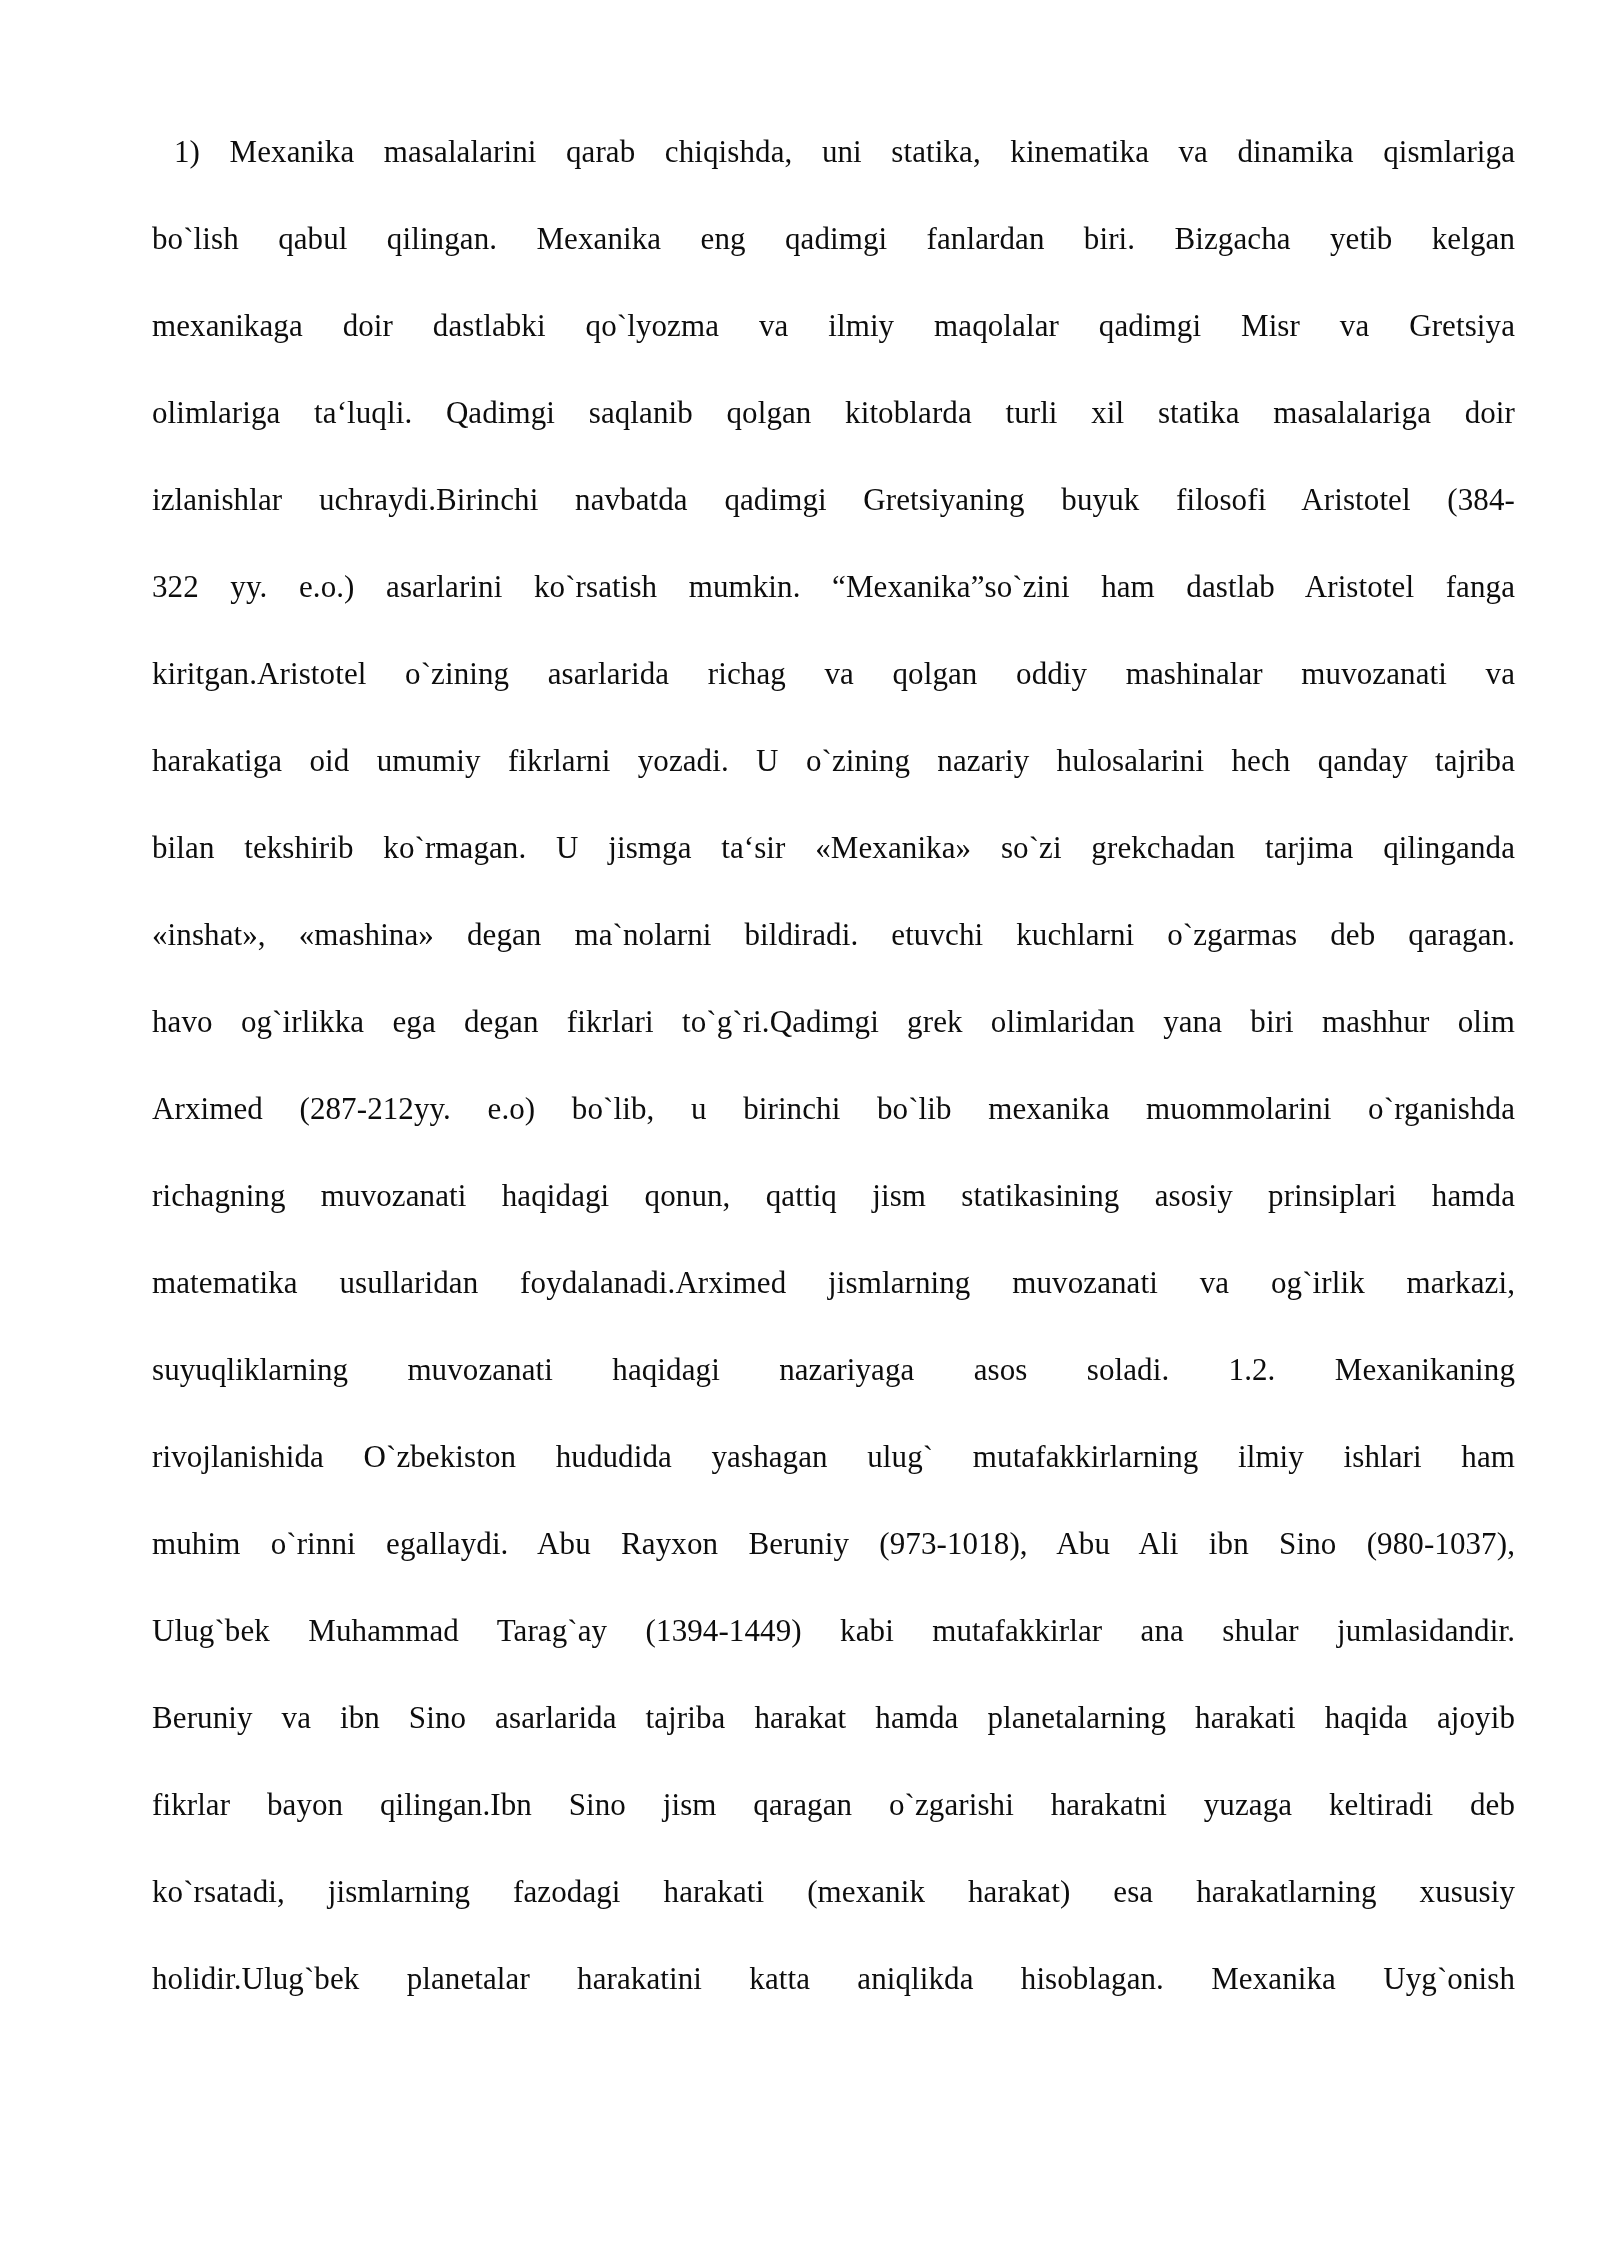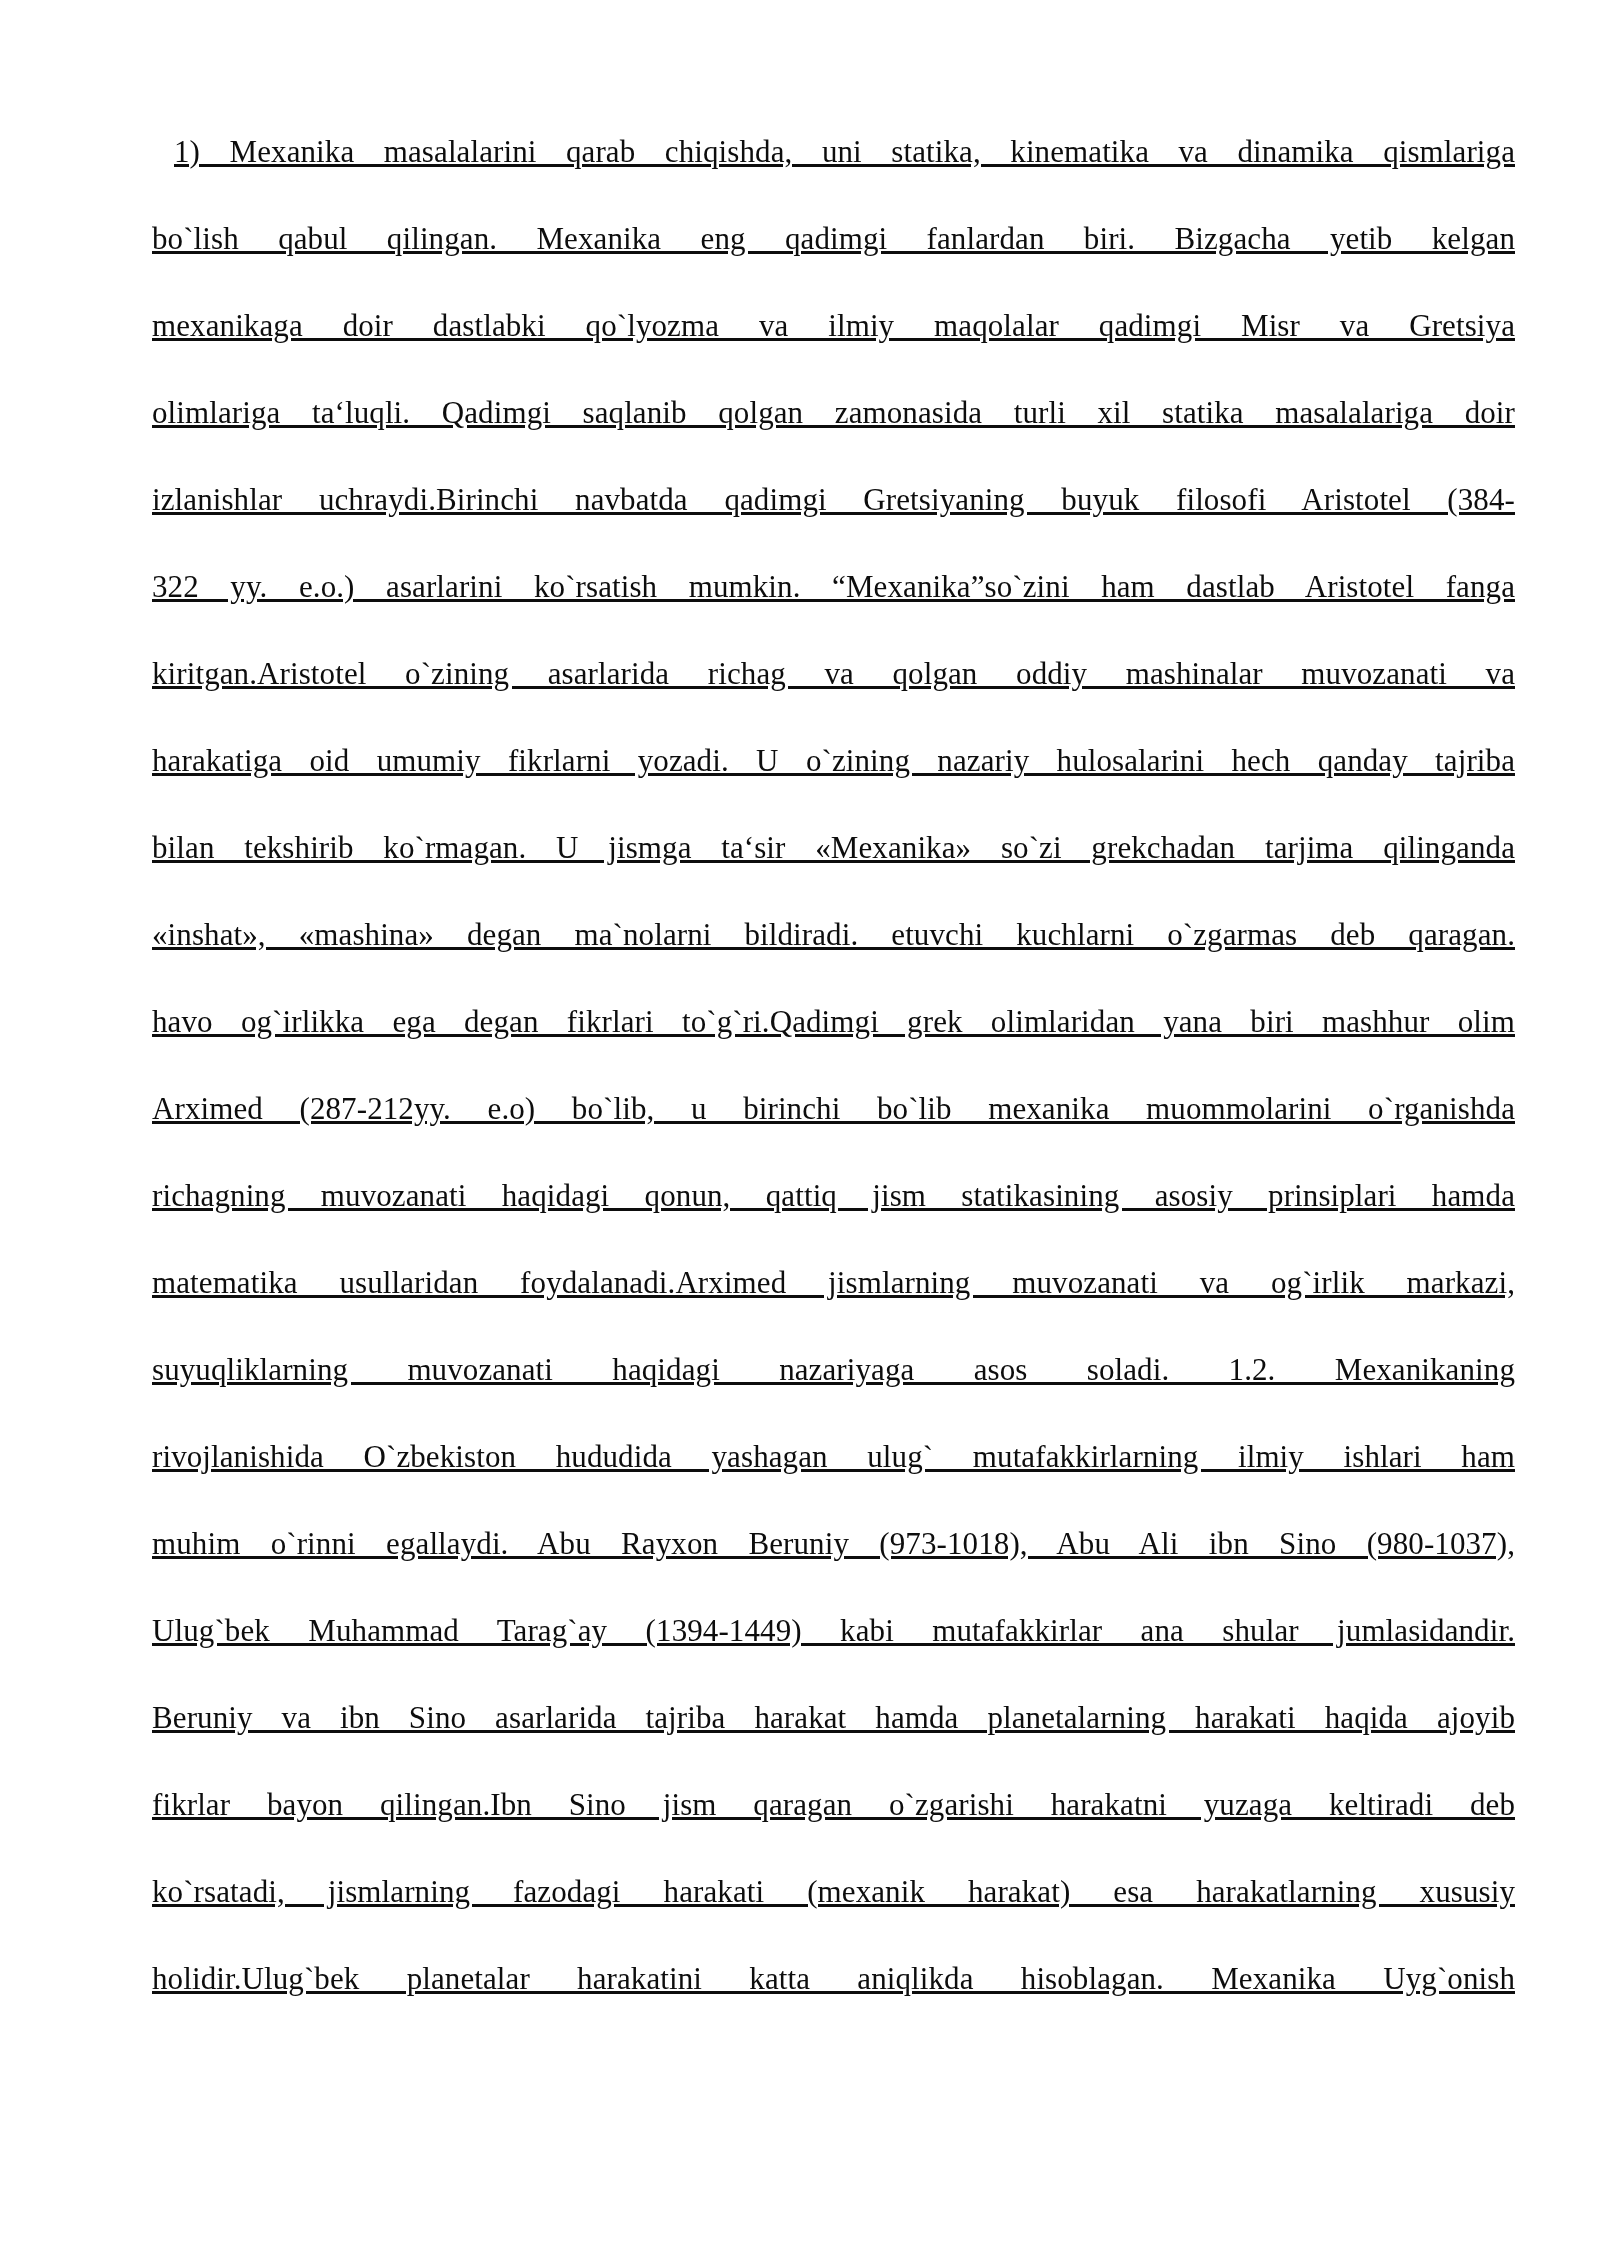--- a/index.html
+++ b/index.html
@@ -23,34 +23,33 @@
   }
   .line {
     font-size: 31px;
     line-height: 87px;
     height: 87px;
     white-space: normal;
     text-align: justify;
     text-align-last: justify;
     overflow: hidden;
     letter-spacing: 0.1px;
-    text-decoration: underline;
   }
   .line.indent {
     text-indent: 22px;
   }
 </style>
 </head>
 <body>
 
 <div class="page">
   <div class="line indent">1) Mexanika masalalarini qarab chiqishda, uni statika, kinematika va dinamika qismlariga</div>
   <div class="line">bo`lish qabul qilingan. Mexanika eng qadimgi fanlardan biri. Bizgacha yetib kelgan</div>
   <div class="line">mexanikaga doir dastlabki qo`lyozma va ilmiy maqolalar qadimgi Misr va Gretsiya</div>
-  <div class="line">olimlariga ta‘luqli. Qadimgi saqlanib qolgan zamonasida turli xil statika masalalariga doir</div>
+  <div class="line">olimlariga ta‘luqli. Qadimgi saqlanib qolgan kitoblarda turli xil statika masalalariga doir</div>
   <div class="line">izlanishlar uchraydi.Birinchi navbatda qadimgi Gretsiyaning buyuk filosofi Aristotel (384-</div>
   <div class="line">322 yy. e.o.) asarlarini ko`rsatish mumkin. “Mexanika”so`zini ham dastlab Aristotel fanga</div>
   <div class="line">kiritgan.Aristotel o`zining asarlarida richag va qolgan oddiy mashinalar muvozanati va</div>
   <div class="line">harakatiga oid umumiy fikrlarni yozadi. U o`zining nazariy hulosalarini hech qanday tajriba</div>
   <div class="line">bilan tekshirib ko`rmagan. U jismga ta‘sir «Mexanika» so`zi grekchadan tarjima qilinganda</div>
   <div class="line">«inshat», «mashina» degan ma`nolarni bildiradi. etuvchi kuchlarni o`zgarmas deb qaragan.</div>
   <div class="line">havo og`irlikka ega degan fikrlari to`g`ri.Qadimgi grek olimlaridan yana biri mashhur olim</div>
   <div class="line">Arximed (287-212yy. e.o) bo`lib, u birinchi bo`lib mexanika muommolarini o`rganishda</div>
   <div class="line">richagning muvozanati haqidagi qonun, qattiq jism statikasining asosiy prinsiplari hamda</div>
   <div class="line">matematika usullaridan foydalanadi.Arximed jismlarning muvozanati va og`irlik markazi,</div>

